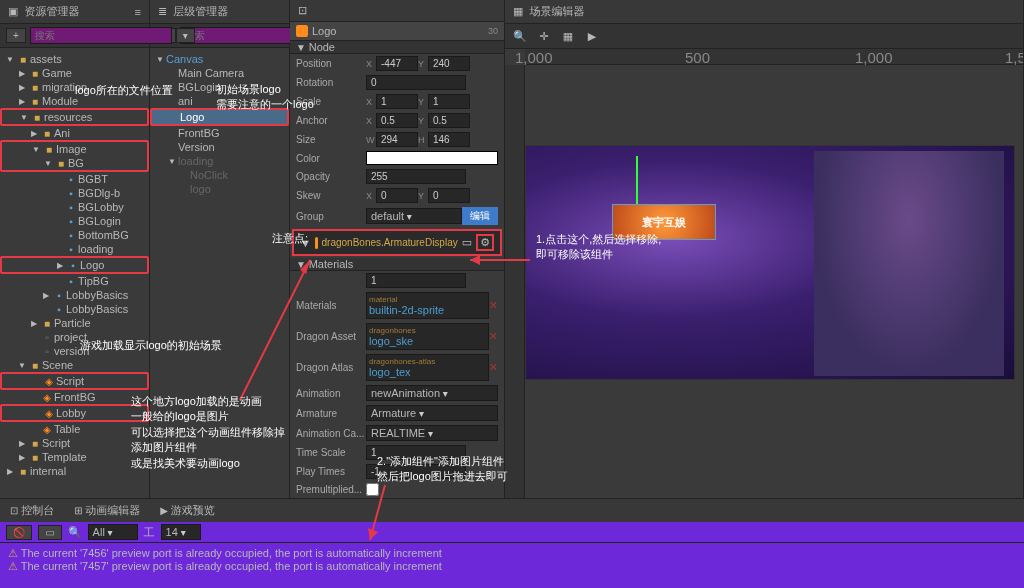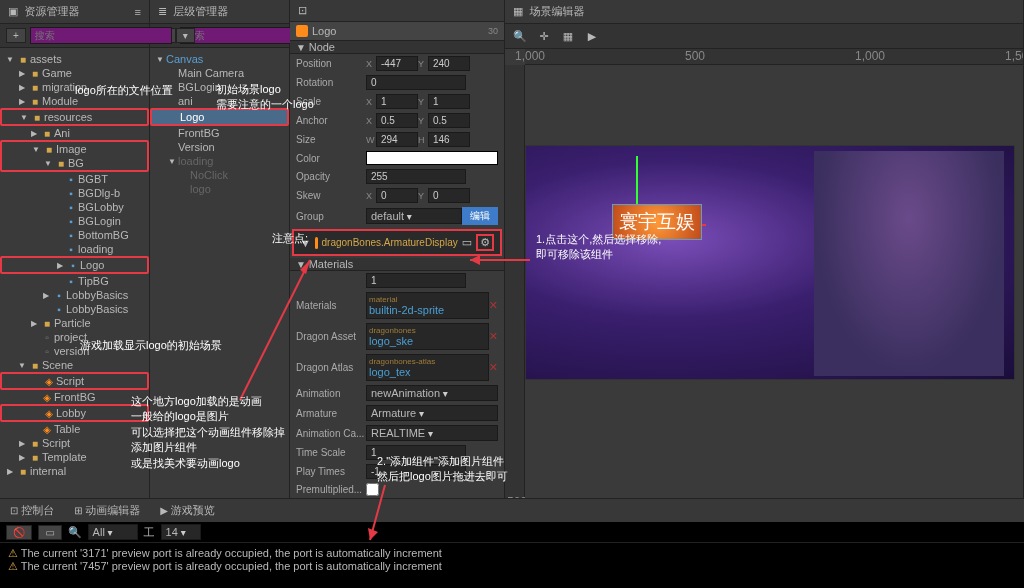--- a/index.html
+++ b/index.html
@@ -40,29 +40,29 @@
 .comp-header .name{color:#d4a74a;font-size:10px;flex:1}
 .gear-box{border:2px solid #e63946;padding:0 2px}
 .asset-box{background:#272727;border:1px solid #1a1a1a;padding:2px;flex:1;font-size:9px}
 .asset-type{color:#a07d3a;font-size:8px}
 .asset-name{color:#4a9fd4}
 .scene-toolbar{background:#333;padding:3px 6px;display:flex;gap:6px;border-bottom:1px solid #222}
 .tool-ico{width:18px;height:18px;display:inline-flex;align-items:center;justify-content:center;cursor:pointer}
 .scene-canvas{flex:1;background:#3a3a3a;position:relative;overflow:hidden}
 .ruler-h{position:absolute;top:0;left:20px;right:0;height:16px;background:#333;border-bottom:1px solid #222}
 .ruler-v{position:absolute;top:16px;left:0;bottom:0;width:20px;background:#333;border-right:1px solid #222}
-.tick{position:absolute;font-size:12px;color:#888}
+.tick{position:absolute;font-size:15px;color:#888}
 .viewport{position:absolute;top:16px;left:20px;right:0;bottom:0;background:#3a3a3a}
 .game-bg{position:absolute;top:80px;left:0;width:490px;height:235px;background:radial-gradient(ellipse at 30% 40%,#7a4db8 0%,#3a1f6e 40%,#1a0d3a 100%);border:1px solid #333;overflow:hidden}
 .gizmo{position:absolute;top:10px;left:110px}
 .arrow-up{width:2px;height:70px;background:#3f3}
 .arrow-right{position:absolute;top:68px;width:70px;height:2px;background:#e63946}
-.logo-box{position:absolute;top:58px;left:86px;width:90px;height:36px;border:1px solid #5a9fd4;background:radial-gradient(circle,#ff9a3a,#c04a1a);display:flex;align-items:center;justify-content:center;color:#fff;font-weight:normal;font-size:19px}
+.logo-box{position:absolute;top:58px;left:86px;width:104px;height:36px;border:1px solid #5a9fd4;background:radial-gradient(circle,#ff9a3a,#c04a1a);display:flex;align-items:center;justify-content:center;color:#fff;font-weight:bold;font-size:11px}
 .woman{position:absolute;top:5px;right:10px;width:190px;height:225px;background:radial-gradient(ellipse at 50% 30%,#6a4a8a 0%,#3a2f5e 70%)}
-.console{height:92px;background:#000000;border-top:1px solid #222;display:flex;flex-direction:column}
+.console{height:92px;background:#6d28d9;border-top:1px solid #222;display:flex;flex-direction:column}
 .console-tabs{display:flex;background:#383838;padding:2px 6px;gap:12px}
 .console-tab{font-size:10px;padding:2px 4px;cursor:pointer}
 .console-toolbar{display:flex;padding:2px 6px;gap:6px;align-items:center;border-bottom:1px solid #222}
 .console-body{flex:1;padding:4px 8px;font-family:monospace;font-size:10px;overflow:auto}
 .warn{color:#d4a74a}
 .red-arrow{position:absolute;z-index:99;pointer-events:none}
 </style>
 </head>
 <body>
 
@@ -465,21 +465,21 @@
   </div>
   <div class="console-toolbar">
     <span class="btn-sm">🚫</span>
     <span class="btn-sm">▭</span>
     <span>🔍</span>
     <div class="dropdown" style="flex:0 0 50px"><span>All</span> ▾</div>
     <span>工</span>
     <div class="dropdown" style="flex:0 0 40px"><span>14</span> ▾</div>
   </div>
   <div class="console-body">
-    <div class="warn">⚠ <span>The current '3171' preview port is already occupied, the port is automatically increment</span></div>
+    <div class="warn">⚠ <span>The current '7456' preview port is already occupied, the port is automatically increment</span></div>
     <div class="warn">⚠ <span>The current '7457' preview port is already occupied, the port is automatically increment</span></div>
   </div>
 </div>
 
 <div class="annot" style="top:83px;left:75px">logo所在的文件位置</div>
 <div class="annot" style="top:82px;left:216px;white-space:pre">初始场景logo
 需要注意的一个logo</div>
 <div class="annot" style="top:231px;left:272px">注意点:</div>
 <div class="annot" style="top:338px;left:80px">游戏加载显示logo的初始场景</div>
 <div class="annot" style="top:394px;left:131px;white-space:pre">这个地方logo加载的是动画

